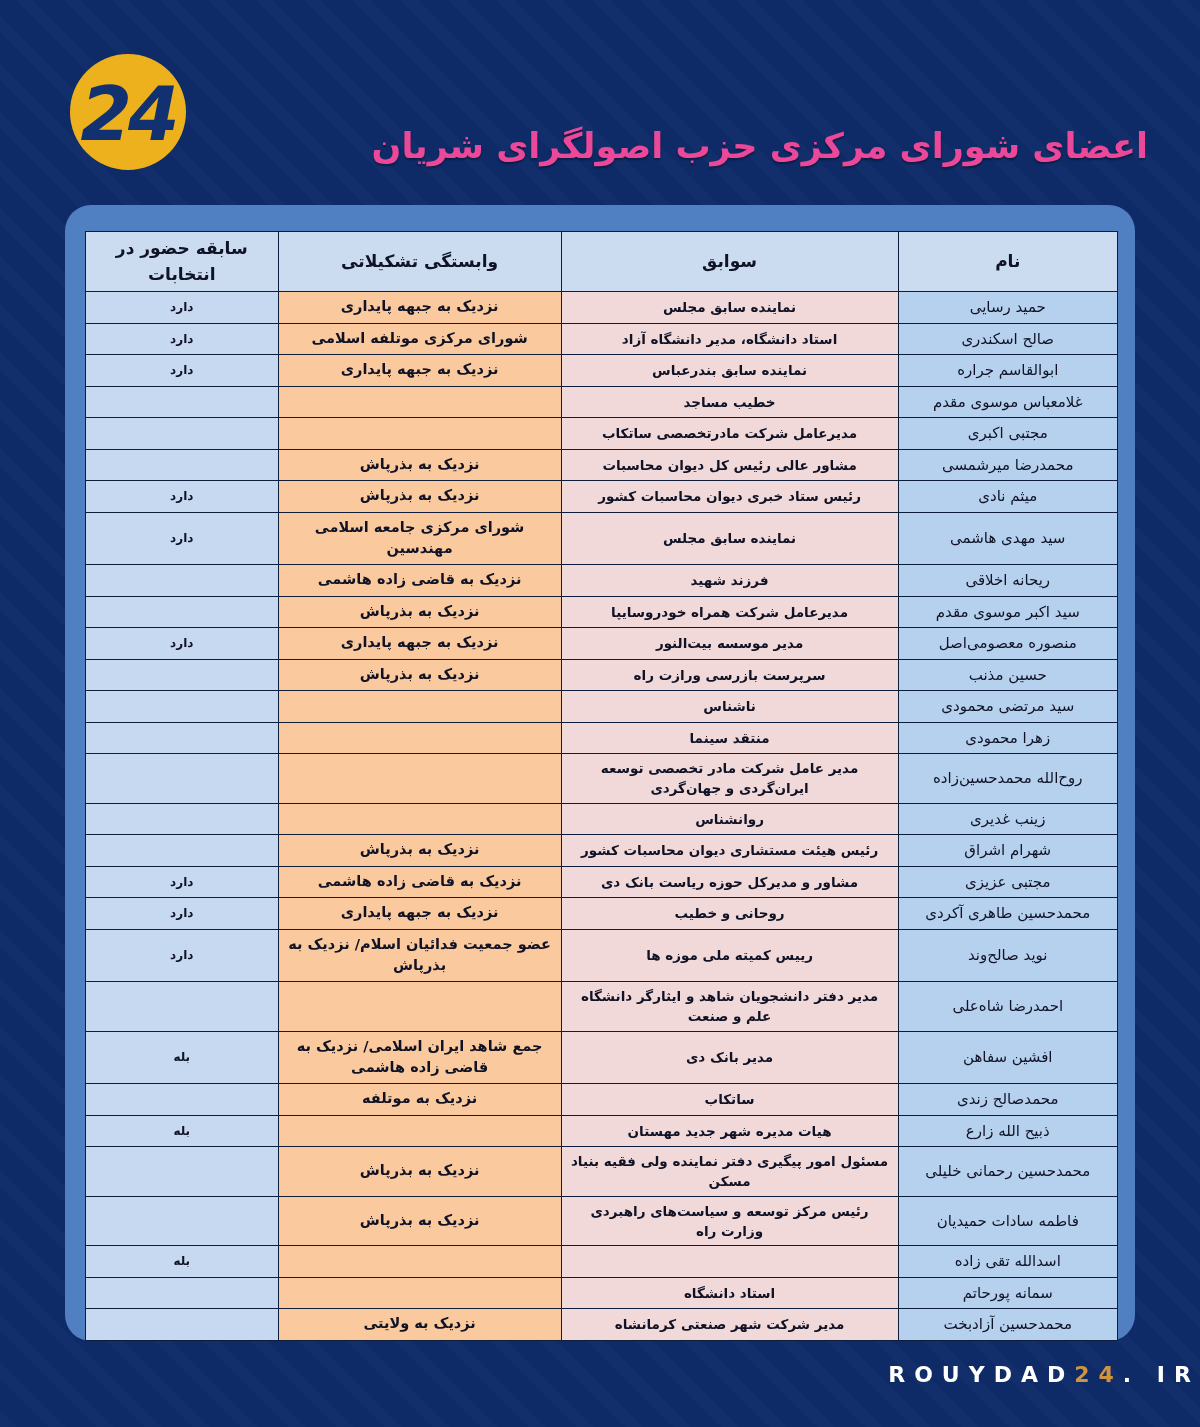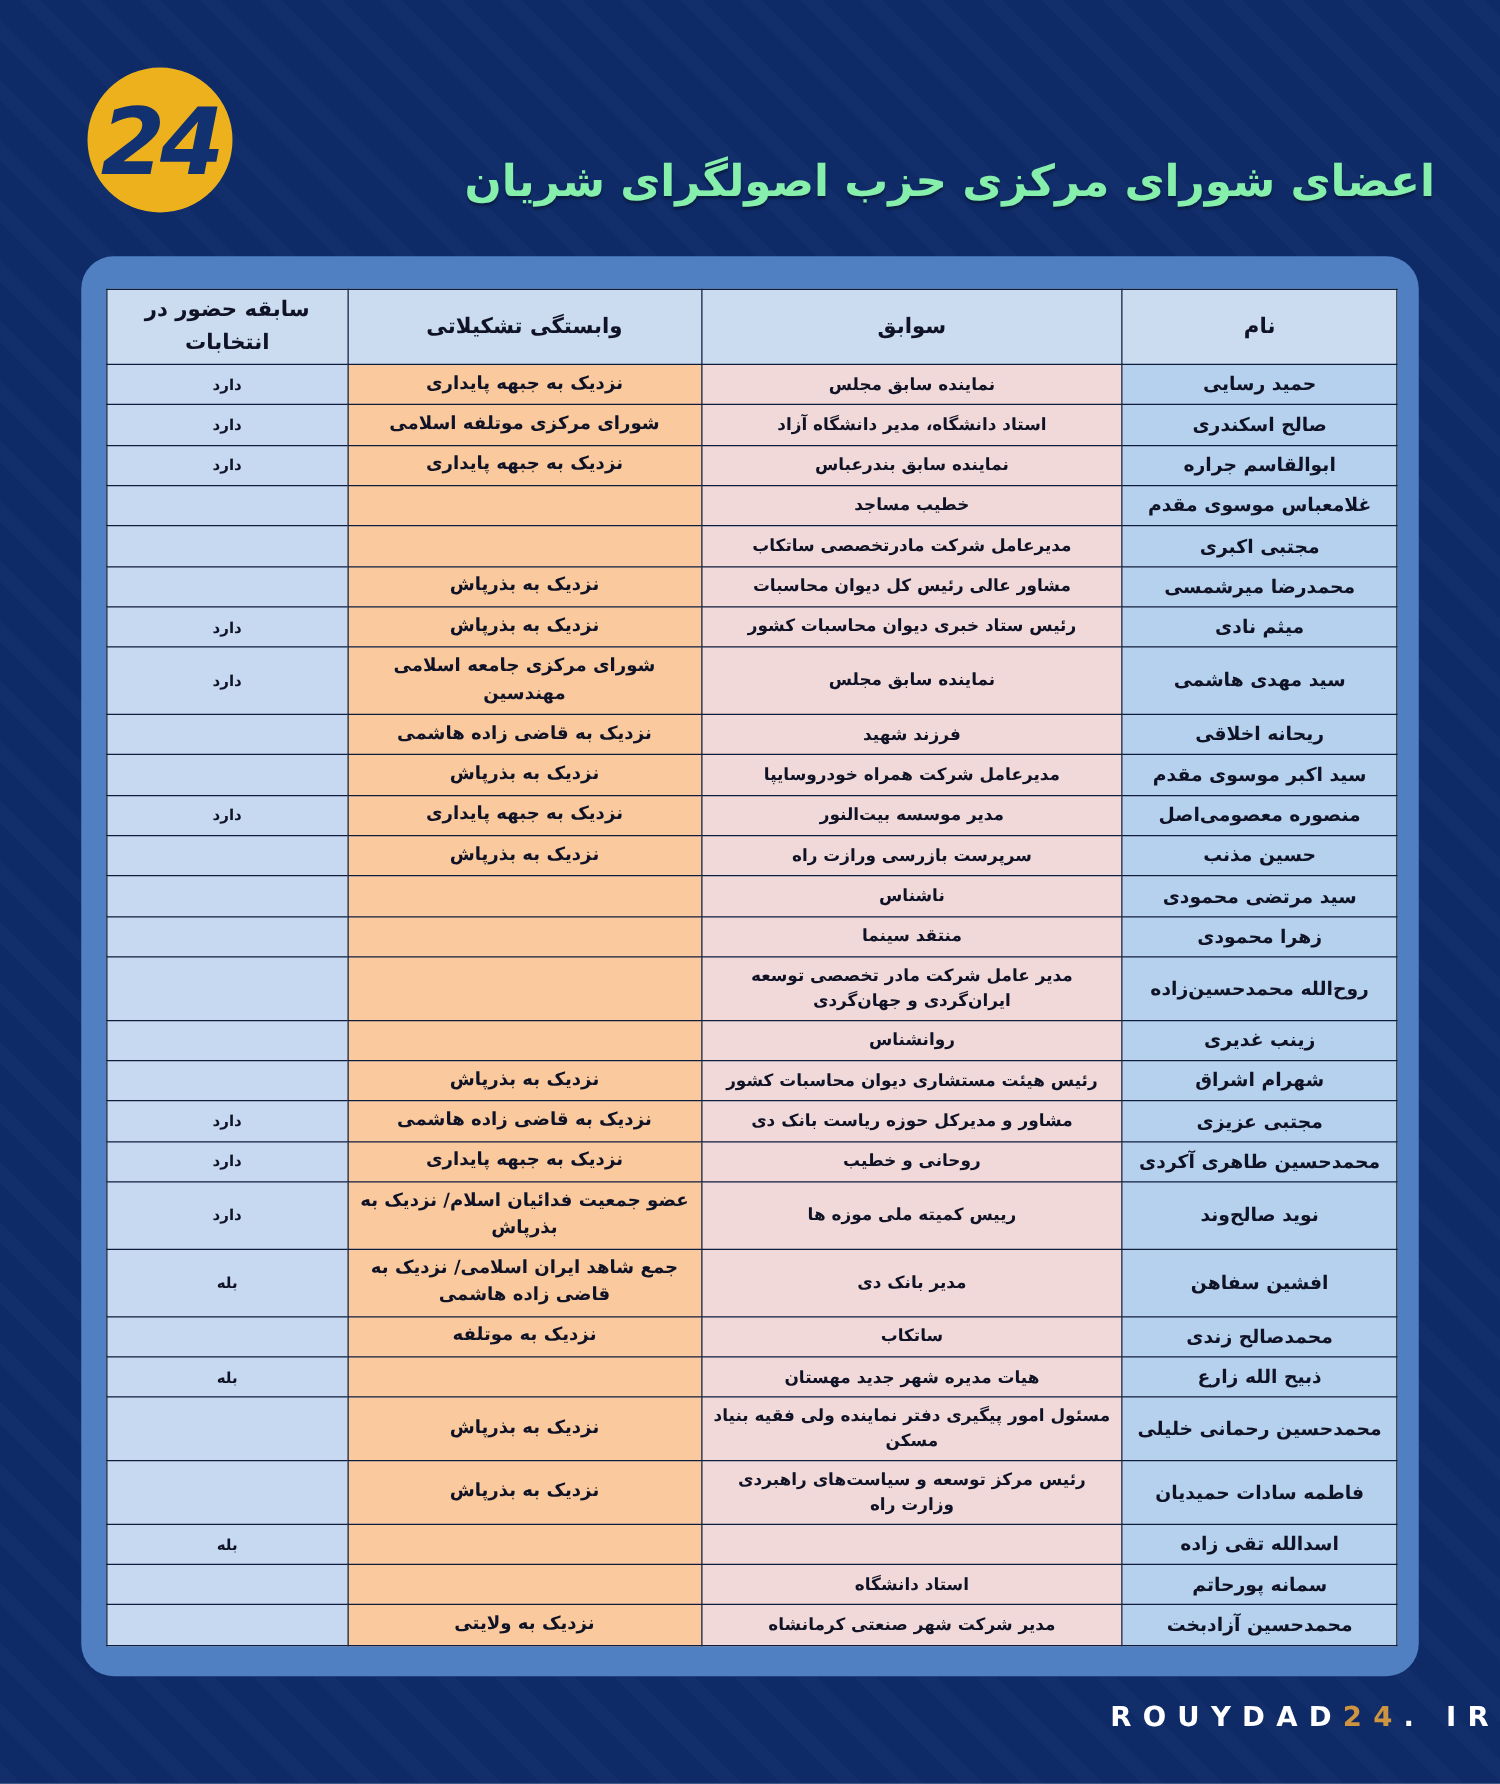--- a/index.html
+++ b/index.html
@@ -29,21 +29,21 @@
   }
   .logo span {
     font-size:74px; font-weight:bold; font-style:italic;
     color:#123170; letter-spacing:-4px; transform:translateY(2px);
   }
 
   .page-title {
     position:absolute; top:126px; right:52px;
     direction:rtl;
     font-size:35px; font-weight:bold;
-    color:#86efac;
+    color:#ec4899;
     text-shadow:0 2px 2px rgba(0,0,0,.35);
     letter-spacing:0;
   }
 
   .panel {
     position:absolute; left:65px; top:205px;
     width:1070px; height:1136px;
     background:#5080c2;
     border-radius:26px;
     padding:26px 17px 24px 20px;
@@ -66,21 +66,21 @@
     text-align:center; vertical-align:middle;
     color:#101326;
     padding:4px 8px;
     line-height:1.5;
   }
   th {
     background:#cbdcf1;
     font-size:17px; font-weight:bold;
     height:42px;
   }
-  td.name   { background:#b6d1ee; font-size:15px; font-weight:bold;margin-top:16px; }
+  td.name   { background:#b6d1ee; font-size:15px; font-weight:normal;margin-top:16px; }
   td.record { background:#f1d9da; font-size:13.5px; font-weight:bold; }
   td.affil  { background:#fbc99e; font-size:14.5px; font-weight:bold;margin-top:48px; }
   td.hist   { background:#c6d9f1; font-size:12px; font-weight:bold; }
   tr.row { height:31px; }
 
   .footer {
     position:absolute; left:0; right:0; top:1362px;
     text-align:right;
     font-size:22px; font-weight:bold;
     letter-spacing:9px;
@@ -228,20 +228,26 @@
           <td class="affil">نزدیک به جبهه پایداری</td>
           <td class="hist">دارد</td>
         </tr>
         <tr class="row">
           <td class="name">نوید صالح‌وند</td>
           <td class="record">رییس کمیته ملی موزه ها</td>
           <td class="affil">عضو جمعیت فدائیان اسلام/ نزدیک به بذرپاش</td>
           <td class="hist">دارد</td>
         </tr>
         <tr class="row">
+          <td class="name">احمدرضا شاه‌علی</td>
+          <td class="record">مدیر دفتر دانشجویان شاهد و ایثارگر دانشگاه علم و صنعت</td>
+          <td class="affil"></td>
+          <td class="hist"></td>
+        </tr>
+        <tr class="row">
           <td class="name">افشین سفاهن</td>
           <td class="record">مدیر بانک دی</td>
           <td class="affil">جمع شاهد ایران اسلامی/ نزدیک به قاضی زاده هاشمی</td>
           <td class="hist">بله</td>
         </tr>
         <tr class="row">
           <td class="name">محمدصالح زندی</td>
           <td class="record">ساتکاب</td>
           <td class="affil">نزدیک به موتلفه</td>
           <td class="hist"></td>

